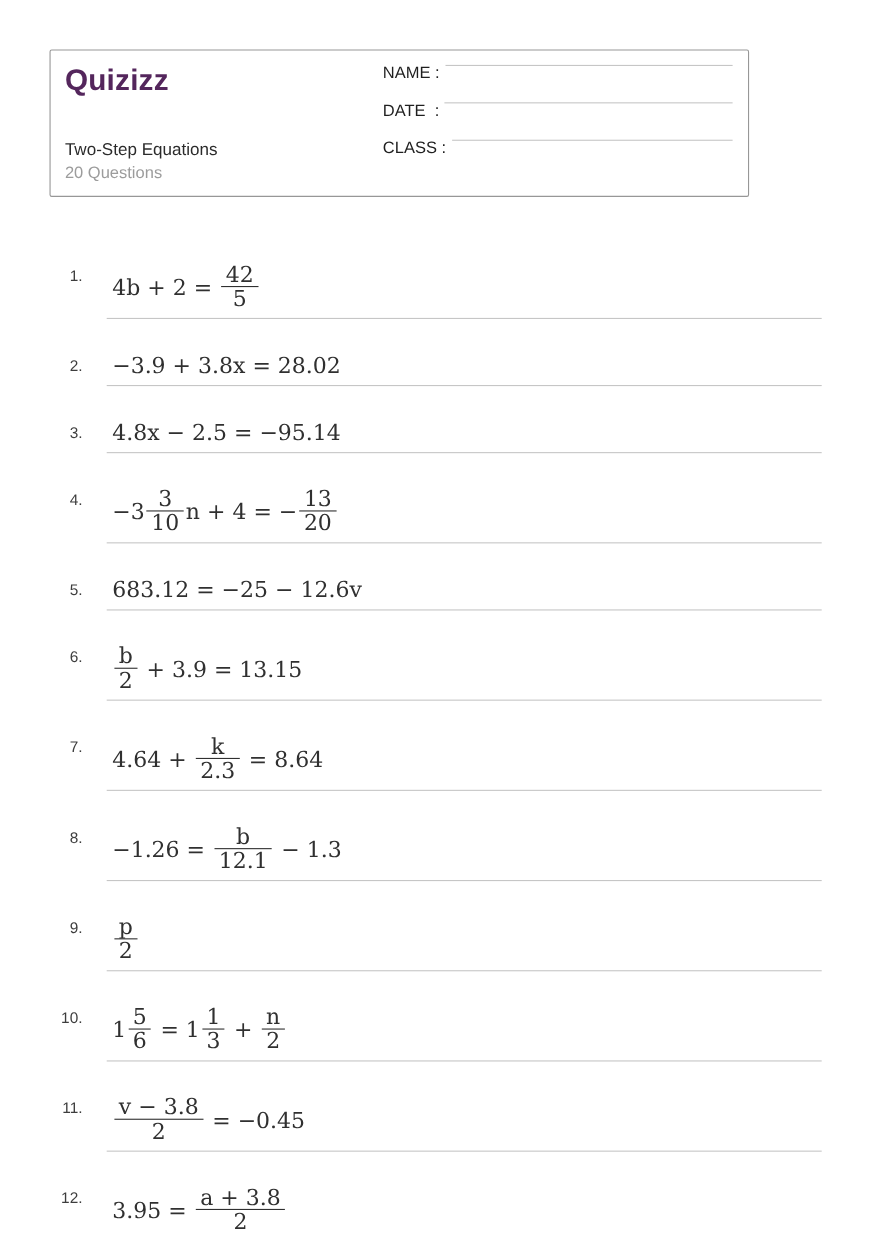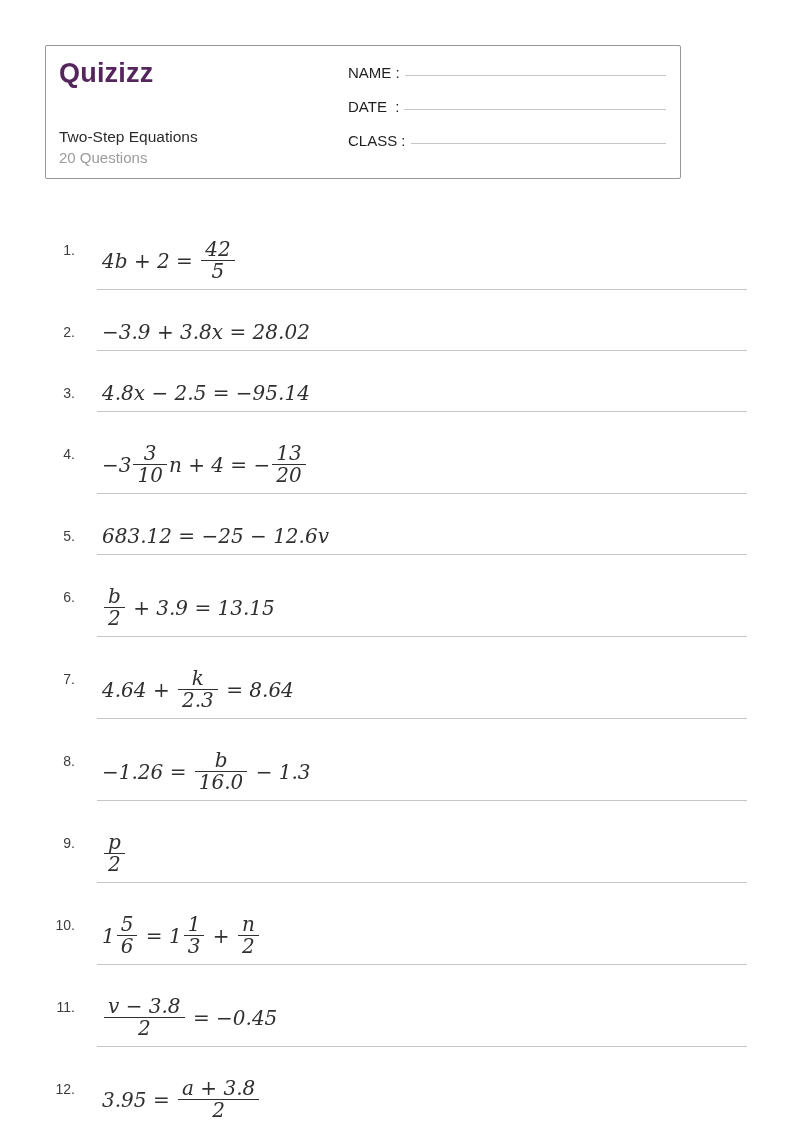--- a/index.html
+++ b/index.html
@@ -29,21 +29,21 @@
     font-size: 27px; font-weight: 700; letter-spacing: 0.2px;
     color: #54265c;
   }
   .title { font-size: 15.5px; color: #2b2b2b; }
   .subtitle { font-size: 15px; color: #9c9c9c; margin-top: 3px; }
 
   .header-fields {
     width: 318px;
     display: flex; flex-direction: column; padding-top: 0;
   }
-  .field-row { display: flex; align-items: center; height: 34px; }
+  .field-row { display: flex; align-items: flex-start; height: 34px; }
   .field-label { font-size: 15px; color: #1f1f1f; margin-bottom: 6px; white-space: pre; }
   .field-line { flex: 1; border-bottom: 1px solid #c6c6c6; margin-left: 5px; height: 1px; }
 
   
   .questions {
     position: absolute; left: 45px; top: 239px; width: 702px;
   }
   .question { display: flex; align-items: flex-start; margin-top: 31px; }
   .question:first-child { margin-top: 0; }
   .q-num {
@@ -53,21 +53,20 @@
   .q-content {
     flex: 1; margin-left: 22px;
     border-bottom: 1px solid #c6c6c6;
     padding: 0 0 7px 5px;
   }
   .equation {
     display: flex; align-items: center;
     font-family: "DejaVu Serif", serif;
     font-size: 20px; color: #303030;
     min-height: 22px;
-    font-style: italic;
   }
   .eq-text { white-space: pre; line-height: 22px; }
   .frac { display: inline-flex; flex-direction: column; text-align: center; margin: 0 2px; justify-content: space-between; }
   .frac .num, .frac .den { display: block; line-height: 21px; padding: 0 4px; }
   .frac .den { border-top: 1.4px solid #303030; }
 </style>
 </head>
 <body>
 
 <div class="header-box">
@@ -182,21 +181,21 @@
     </div>
   </div>
 
   <div class="question">
     <div class="q-num">8.</div>
     <div class="q-content">
       <div class="equation">
           <span class="eq-text">−1.26 = </span>
           <span class="frac">
             <span class="num">b</span>
-            <span class="den">16.0</span>
+            <span class="den">12.1</span>
           </span>
           <span class="eq-text"> − 1.3</span>
         </div>
     </div>
   </div>
 
   <div class="question">
     <div class="q-num">9.</div>
     <div class="q-content">
       <div class="equation">

